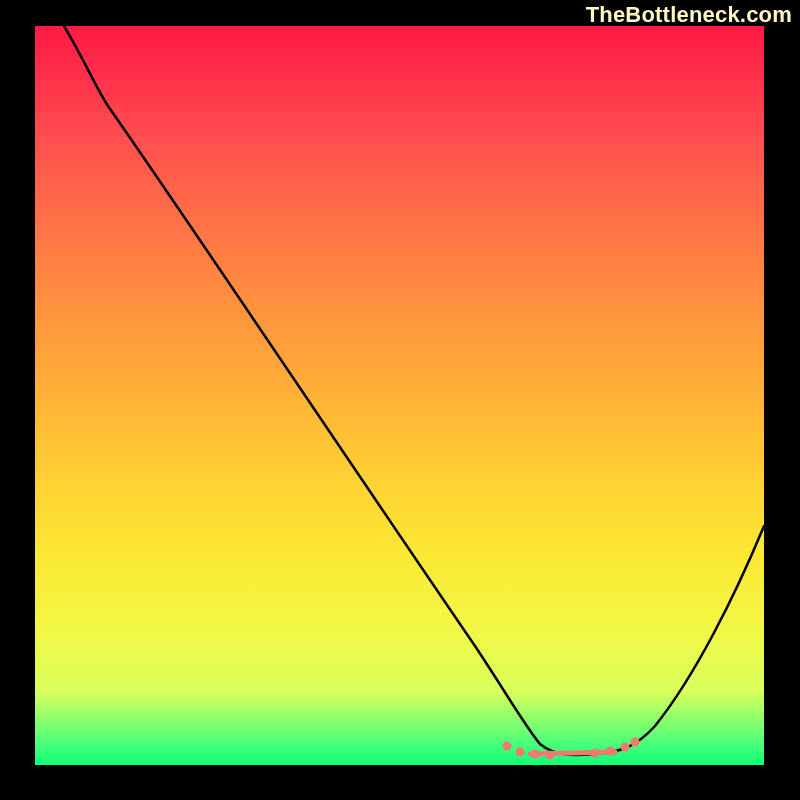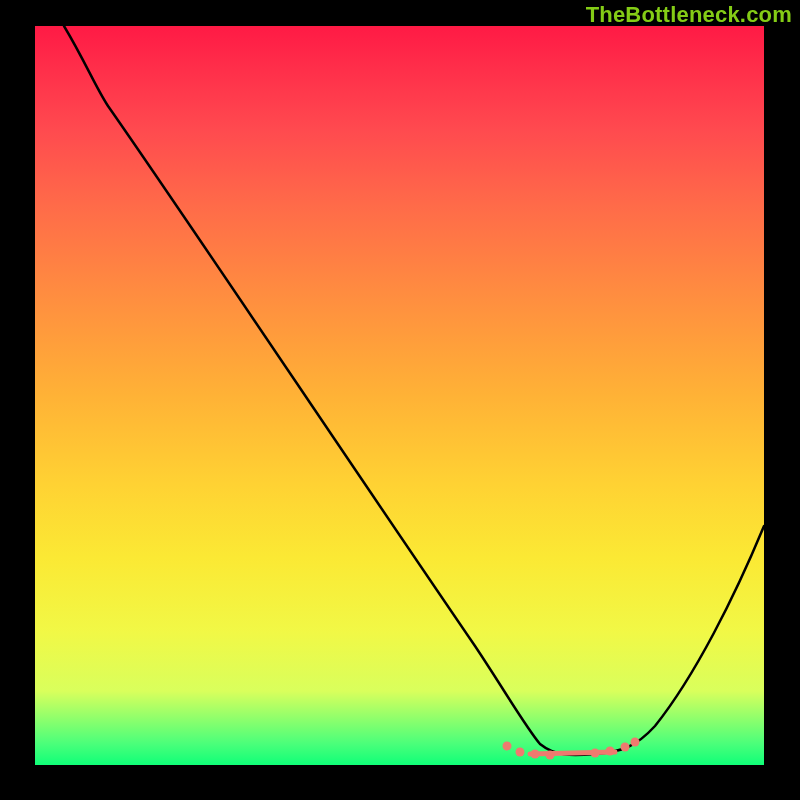--- a/index.html
+++ b/index.html
@@ -13,21 +13,21 @@
   }
   .wrap {
     position: relative;
     width: 800px;
     height: 800px;
   }
   .watermark {
     position: absolute;
     top: 2px;
     right: 8px;
-    color: #84cc16;
+    color: #fef9c3;
     font-size: 22px;
     font-weight: 600;
     letter-spacing: 0.2px;
     z-index: 30;
   }
   .frame {
     position: absolute;
     left: 35px;
     top: 26px;
     width: 729px;

